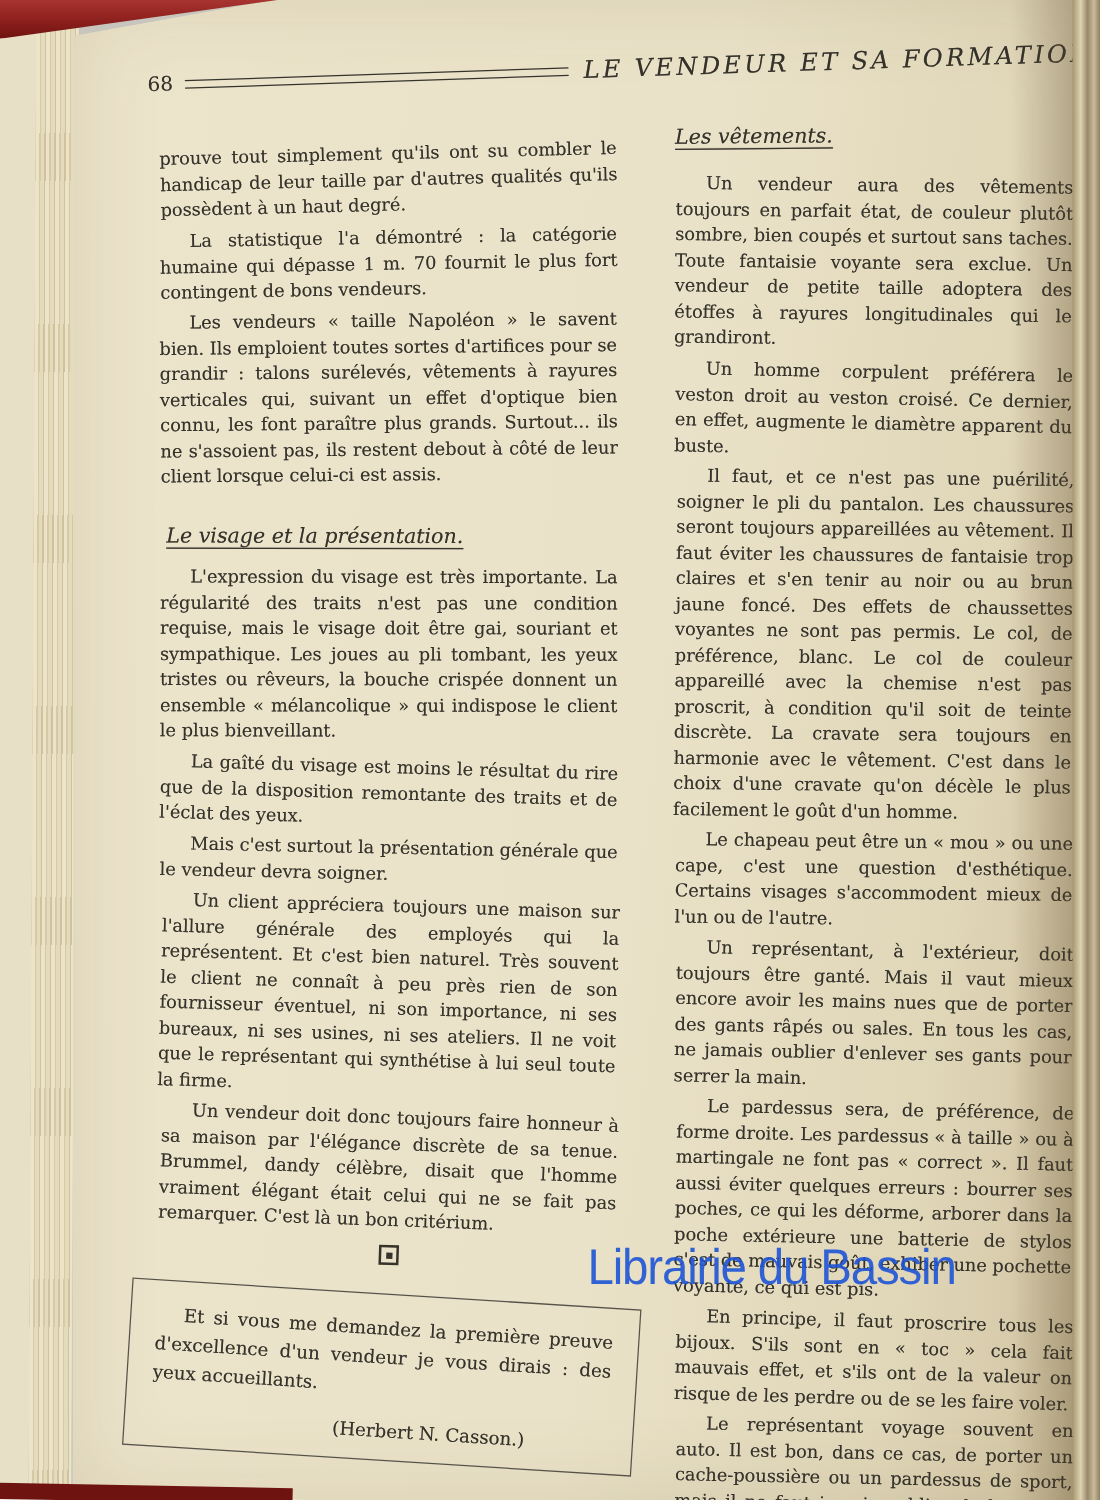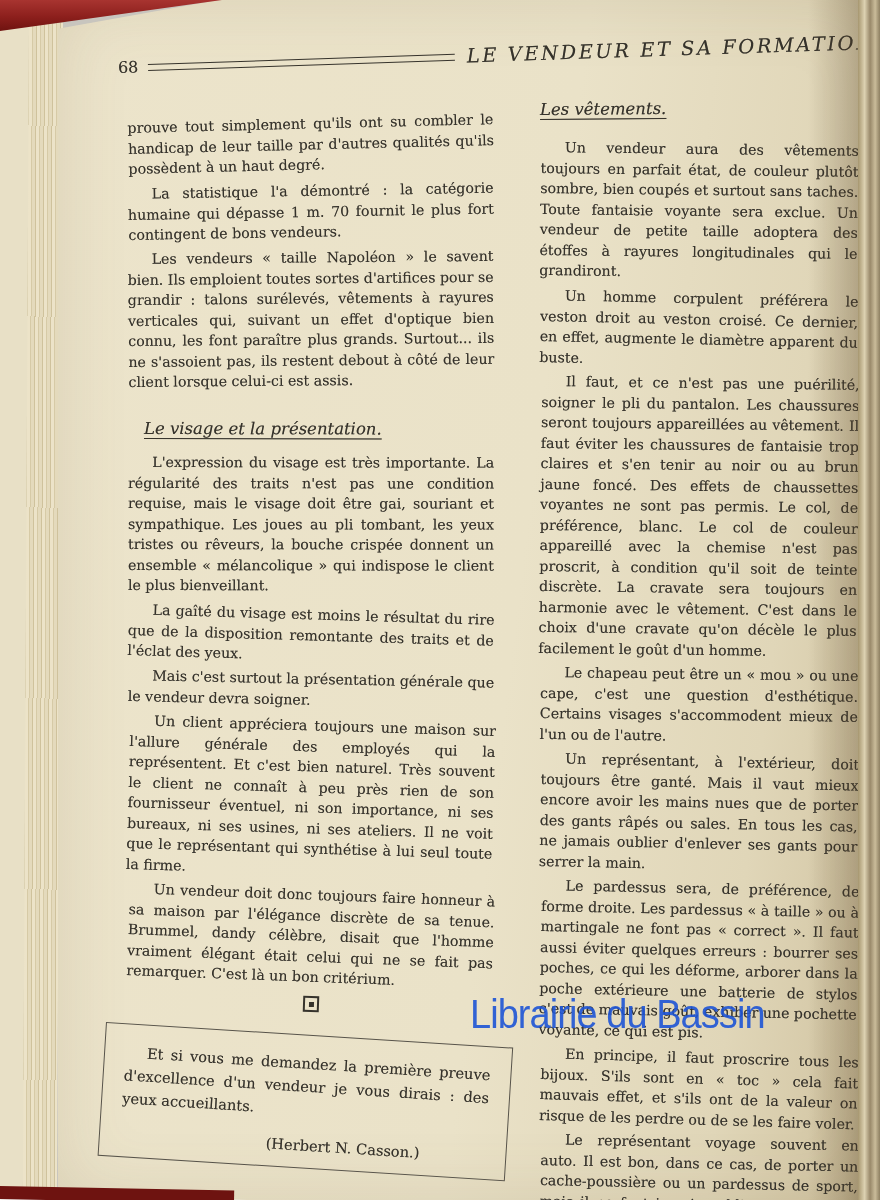--- a/index.html
+++ b/index.html
@@ -36,21 +36,21 @@
   .pageno{font-size:16px;flex:0 0 auto;}
   .hrule{flex:1 1 auto;min-width:40px;height:5px;margin:2px 12px 0 10px;
     border-top:1.6px solid #36332c;border-bottom:1px solid #36332c;}
   .title{font-style:italic;font-size:19.5px;letter-spacing:2.5px;white-space:nowrap;flex:0 0 auto;}
 
   .col{position:absolute;z-index:10;}
   .col-left{left:128px;top:118px;width:366px;}
   .col-right{left:540px;top:100px;width:318px;}
   p.body{margin:0 0 4px;text-indent:1.7em;font-size:14.2px;line-height:20.5px;text-align:justify;}
   p.noindent{text-indent:0;}
-  .sect{font-style:italic;font-size:16.5px;margin:26px 16px 14px;
+  .sect{font-style:italic;font-size:16.5px;margin:26px 5px 14px;
     text-decoration:underline;text-underline-offset:4px;text-decoration-thickness:1.3px;}
   .col-right .sect{margin:0 0 18px;}
 
   
   .ra{transform:rotate(-1.4deg);transform-origin:left center;}
   .rb{transform:rotate(-1.0deg);transform-origin:left center;}
   .rc{transform:rotate(-0.5deg);transform-origin:left center;}
   .rd{transform:rotate(0.1deg);transform-origin:left center;}
   .re{transform:rotate(0.7deg);transform-origin:left center;}
   .rf{transform:rotate(1.2deg);transform-origin:left center;}

